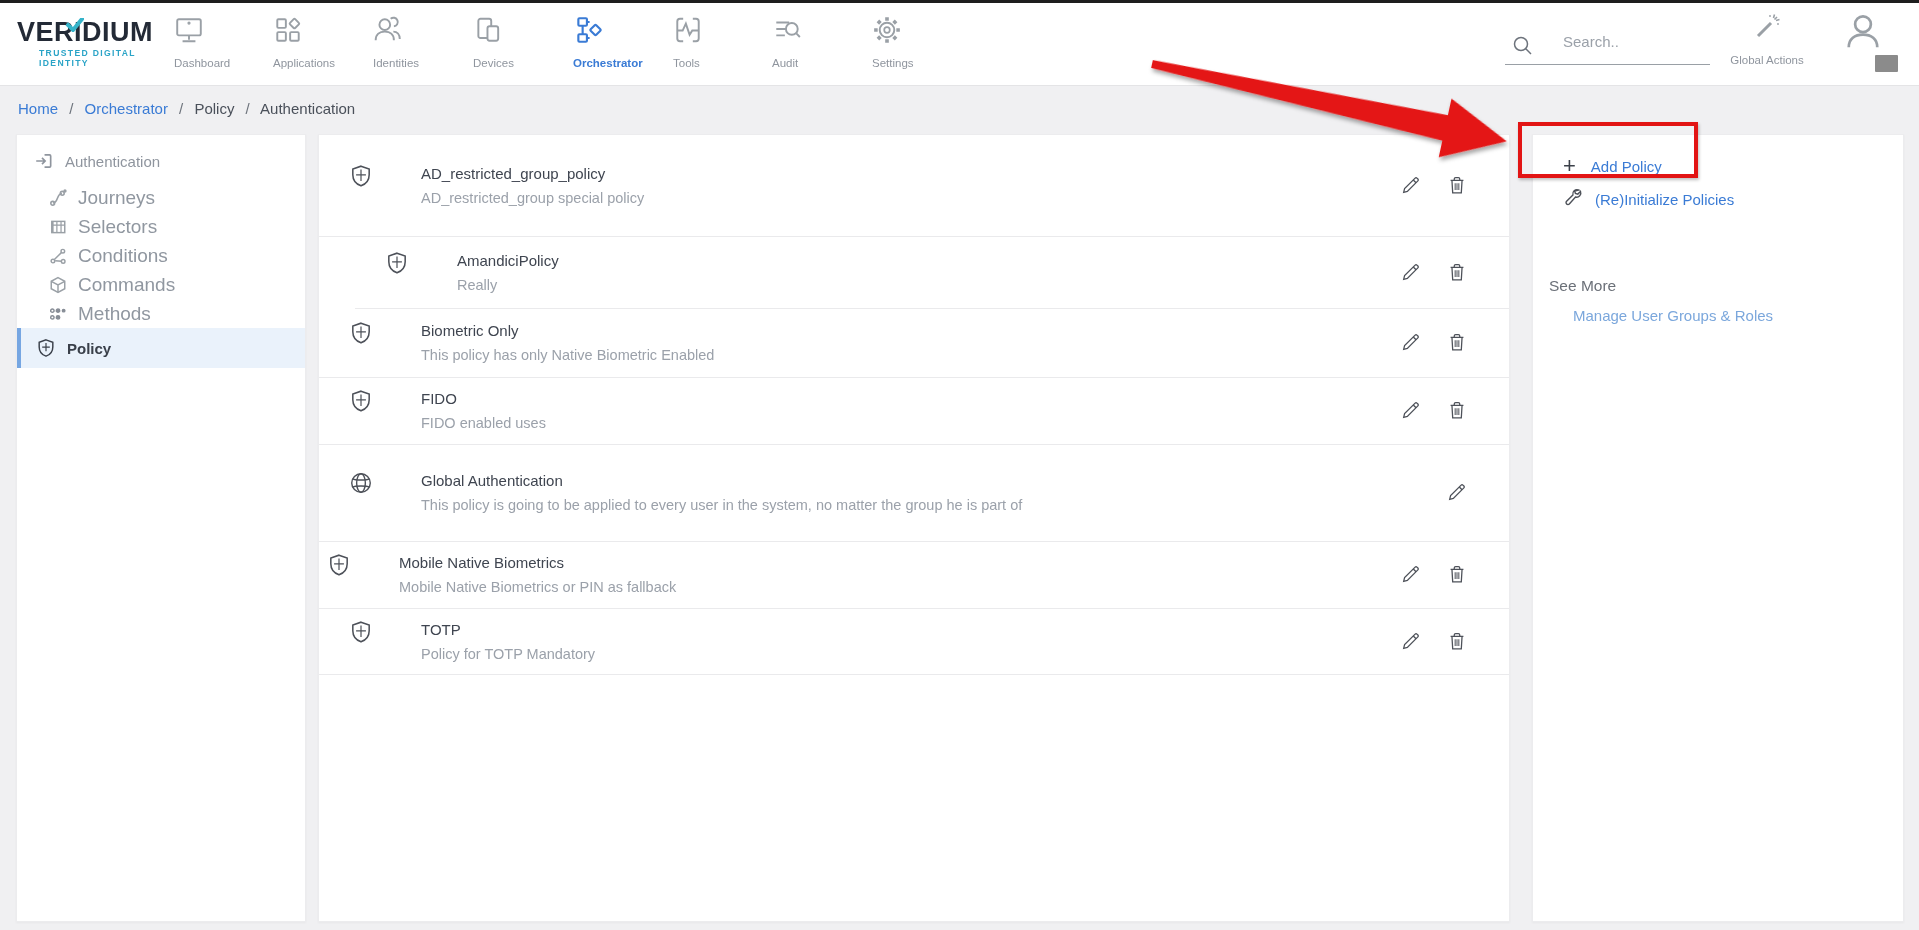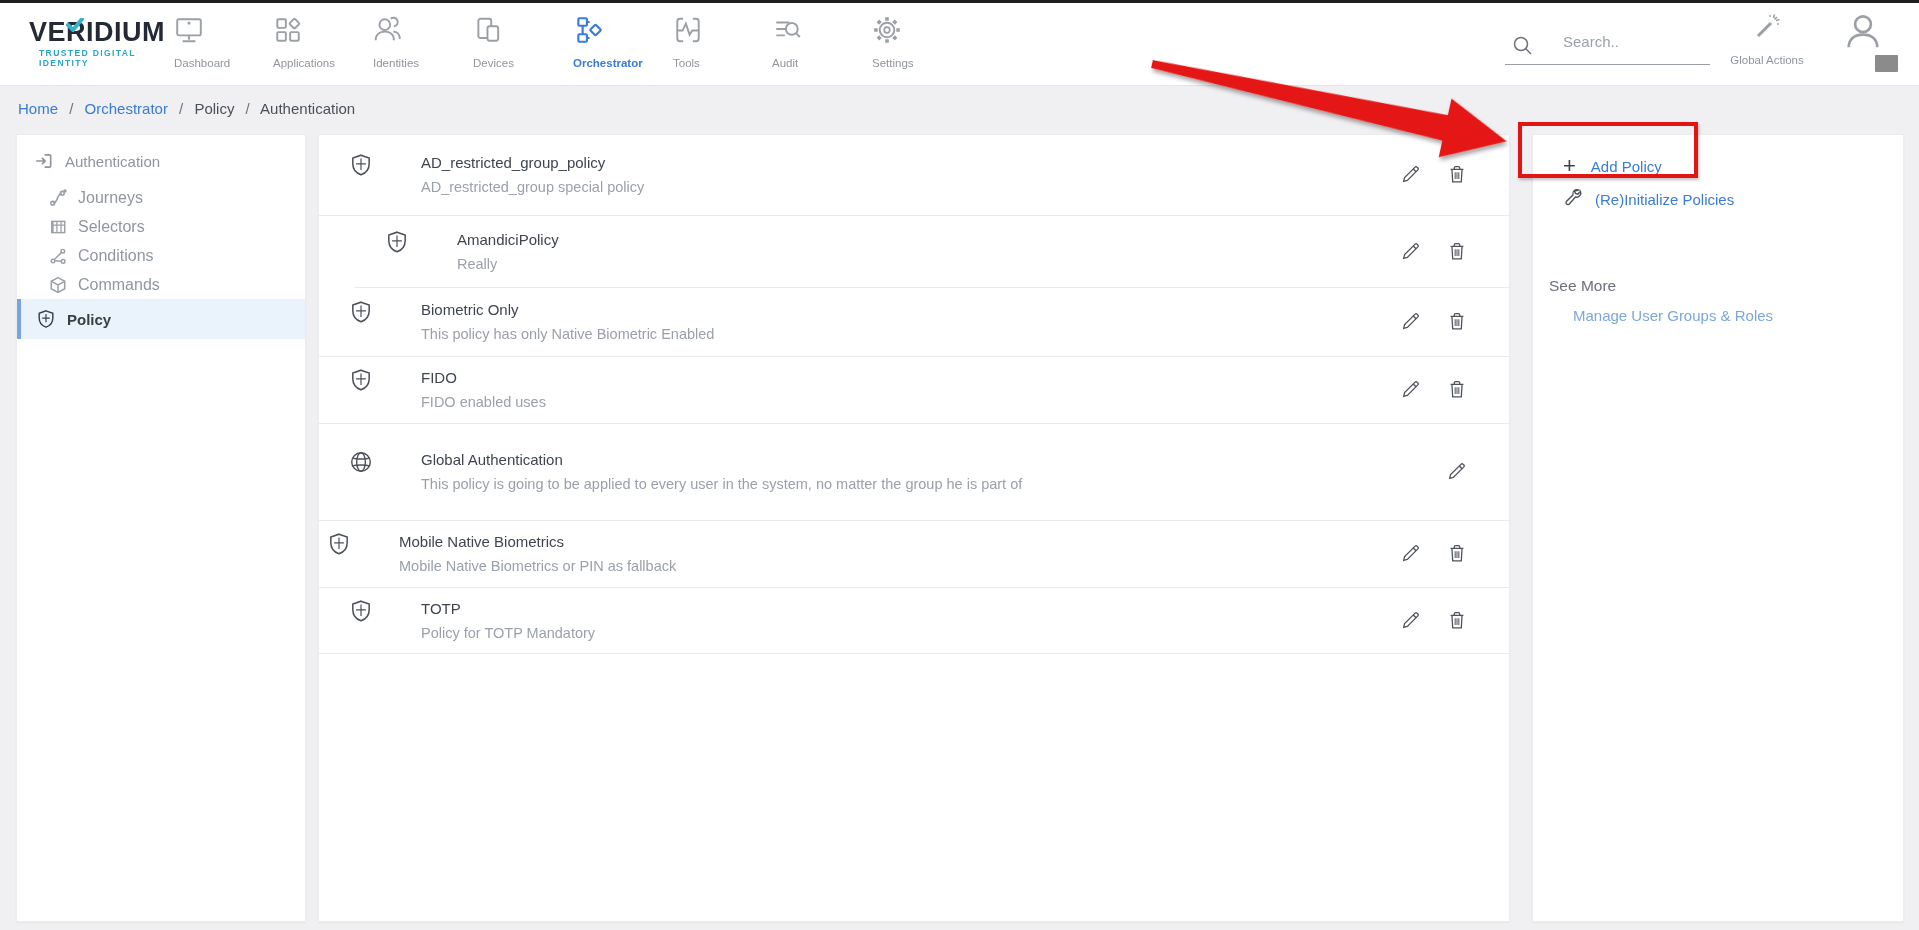--- a/index.html
+++ b/index.html
@@ -6,21 +6,21 @@
   html,body { width:1919px; height:930px; overflow:hidden; }
   body { font-family:"Liberation Sans", sans-serif; background:#f0f0f2; position:relative; color:#3f4550; }
 
   
   .top-strip { position:absolute; left:0; top:0; width:1919px; height:3px; background:#1e1e1e; }
 
   
   .header { position:absolute; left:0; top:3px; width:1919px; height:83px; background:#fff; border-bottom:1px solid #e4e4e6; }
 
   .logo { position:absolute; left:17px; top:14px; width:160px; cursor:pointer; }
-  .logo-word { font-size:27px; font-weight:bold; letter-spacing:0.5px; color:#232a36; line-height:30px; position:relative;text-align:center; }
+  .logo-word { font-size:27px; font-weight:bold; letter-spacing:0.5px; color:#232a36; line-height:30px; position:relative; }
   .logo-check { position:absolute; left:49px; top:-9px; }
   .logo-tagline { font-size:8.6px; font-weight:bold; letter-spacing:1.35px; color:#2ba4c7; margin-top:1px;margin-left:22px; }
 
   .nav-item { position:absolute; top:8px; width:96px; height:70px; cursor:pointer; }
   .nav-icon { display:block; height:40px; padding-top:4px; }
   .nav-icon svg { display:inline-block; }
   .nav-label { display:block; margin-top:6px; font-size:11.5px; color:#8f959e; }
   .nav-item.active .nav-label { color:#3a7bd5; font-weight:bold; }
 
   .search-box { position:absolute; left:1505px; top:26px; width:205px; height:36px; border-bottom:1px solid #9aa0a6; }
@@ -43,38 +43,38 @@
   
   .card { position:absolute; background:#fff; border:1px solid #ececee; box-shadow:0 1px 2px rgba(0,0,0,0.04); }
   .sidebar-card { left:16px;  top:134px; width:290px;  height:788px; }
   .main-card    { left:318px; top:134px; width:1192px; height:788px; }
   .right-card   { left:1532px;top:134px; width:372px;  height:788px; }
 
   
   .side-header { display:flex; align-items:center; height:28px; margin-top:12px; padding-left:17px; color:#8f959e; font-size:15px; cursor:pointer; }
   .side-header .s-icon { width:20px; height:20px; margin-right:11px; display:inline-flex; }
   .side-list { margin-top:8px; }
-  .side-item { display:flex; align-items:center; height:29px; padding-left:32px; color:#9097a0; font-size:16px; cursor:pointer; }
+  .side-item { display:flex; align-items:center; height:29px; padding-left:32px; color:#9097a0; font-size:19px; cursor:pointer; }
   .side-item .s-icon { width:18px; height:18px; margin-right:11px; display:inline-flex; }
   .side-item-active { display:flex; align-items:center; height:40px; margin-top:0; background:#eaf2fb; border-left:4px solid #76a6e2;
                       padding-left:15px; color:#3a404a; font-size:15px; font-weight:bold; cursor:pointer; }
   .side-item-active .s-icon { width:20px; height:20px; margin-right:11px; display:inline-flex; }
 
   
   .policy-row { position:relative; display:flex; align-items:center; border-bottom:1px solid #eaeaec; padding-left:30px; }
   .p-icon { width:24px; height:24px; flex:0 0 24px; align-self:flex-start; }
   .p-text { margin-left:48px; max-width:760px; }
   .p-name { font-size:15px; color:#3f4550; line-height:20px; }
   .p-desc { font-size:14.5px; color:#9ba1aa; line-height:19px; margin-top:5px; }
   .p-actions { position:absolute; right:40px; top:0; bottom:0; display:flex; align-items:center; gap:22px; }
   .icon-btn { width:24px; height:24px; cursor:pointer; background:none; border:none; padding:0; }
   .pad-inner { display:flex; align-items:flex-start; }
 
   
-  .rh1{height:81px;align-items:center;} .rh2{height:72px;margin-left:36px;} .rh3{height:69px;} .rh4{height:67px;}
+  .rh1{height:102px;align-items:center;} .rh2{height:72px;margin-left:36px;} .rh3{height:69px;} .rh4{height:67px;}
   .rh5{height:97px;} .rh6{height:67px;padding-left:8px;} .rh7{height:66px;}
 
   
   .rp-row { display:flex; align-items:center; cursor:pointer; }
   .rp-add { margin-top:14px; height:34px; padding-left:30px; }
   .rp-add .plus { font-size:22px; font-weight:400; color:#3b4049; line-height:22px; }
   .rp-add .rp-label { margin-left:15px; font-size:15px; color:#3a7bd5; }
   .rp-reinit { height:32px; padding-left:30px; }
   .rp-reinit .rp-label { margin-left:12px; font-size:15px; color:#3a7bd5; }
   .rp-seemore { margin-top:62px; padding-left:16px; font-size:15.5px; color:#6b7078; }
@@ -275,20 +275,32 @@
     </div>
     <div class="side-item">
       <span class="s-icon">
         <svg width="18" height="18" viewBox="0 0 16 16" fill="none" stroke="#9aa0a6" stroke-width="1.3">
           <path d="M8 1.5l6 3.2v6.6L8 14.5l-6-3.2V4.7z"></path>
           <path d="M2 4.7L8 8l6-3.3M8 8v6.5"></path>
         </svg>
         </span>
       <span>Commands</span>
     </div>
+    <div class="side-item">
+      <span class="s-icon">
+        <svg width="18" height="18" viewBox="0 0 16 16" fill="none" stroke="#878d96" stroke-width="1.3">
+          <circle cx="3" cy="5" r="1.5"></circle>
+            <circle cx="8" cy="5" r="1.5" fill="#878d96"></circle>
+            <circle cx="13" cy="5" r="1.1" fill="#878d96"></circle>
+          <circle cx="3" cy="11" r="1.5"></circle>
+            <circle cx="8" cy="11" r="1.5" fill="#878d96"></circle>
+        </svg>
+        </span>
+      <span>Methods</span>
+    </div>
   </div>
 
   <div class="side-item-active">
     <span class="s-icon">
       <svg width="20" height="20" viewBox="0 0 22 22" fill="none" stroke="#3a404a" stroke-width="1.6">
         <path d="M11 2l7.5 2.7v5.1c0 5.1-3.2 8.6-7.5 10.2-4.3-1.6-7.5-5.1-7.5-10.2V4.7z"></path>
         <path d="M11 5.5v9M6.8 10h8.4" stroke-width="1.3"></path>
       </svg>
       </span>
     <span>Policy</span>

